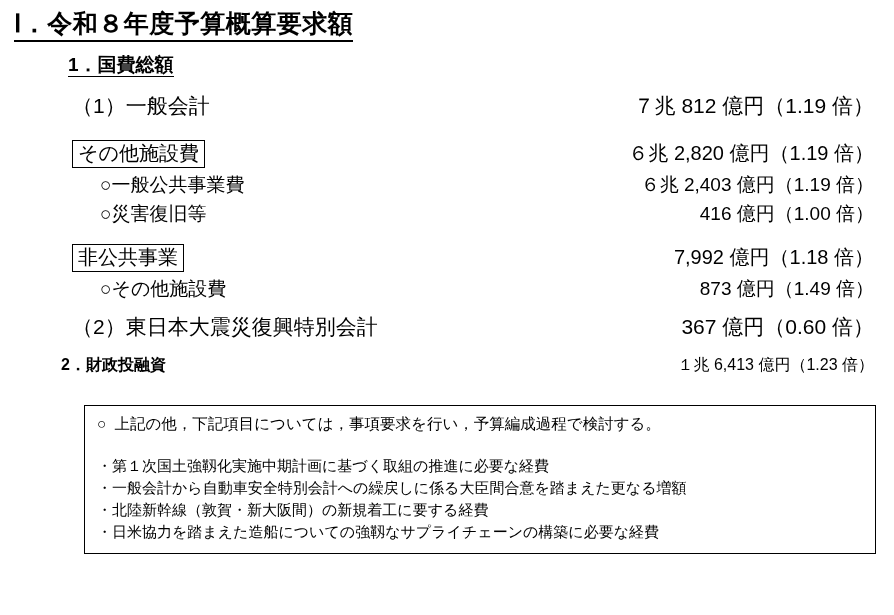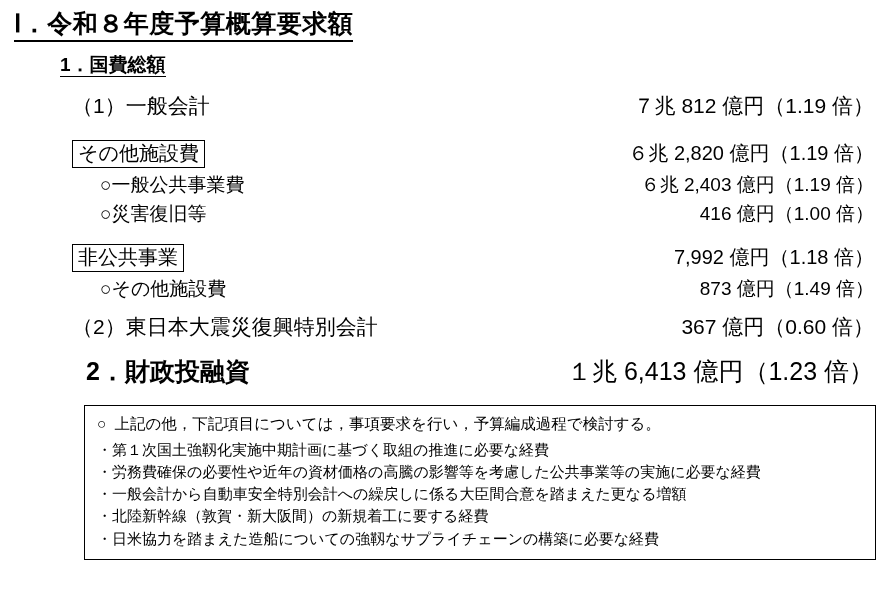--- a/index.html
+++ b/index.html
@@ -42,20 +42,21 @@
   
   .section-row {
     margin: 0 0 8px 46px;
   }
   .section-text {
     font-size: 19px;
     font-weight: bold;
     border-bottom: 1.5px solid #000;
     padding-bottom: 1px;
     white-space: nowrap;
+    margin-left: 8px;
   }
 
   
   .line {
     display: flex;
     align-items: baseline;
     justify-content: space-between;
     white-space: nowrap;
   }
   .lbl { white-space: nowrap; }
@@ -85,42 +86,42 @@
     font-size: 19px;
     height: 29px;
   }
   .row-l2 {               
     margin: 0 0 0 58px;
     padding-right: 6px;
     font-size: 21px;
     height: 36px;
   }
   .row-sec2 {             
-    margin: 0 0 0 72px;
-    padding-right: 6px;
-    font-size: 25px;
+    margin: 0 0 0 47px;
+    padding-right: 6px;
+    font-size: 16px;
     height: 36px;
   }
   .row-sec2 .lbl { font-weight: bold; }
 
   .sp-8  { height: 8px; }
   .sp-14 { height: 14px; }
   .sp-6  { height: 6px; }
 
   
   .notes {
     margin: 14px 14px 0 70px;
     border: 1.4px solid #000;
     padding: 8px 10px 9px 12px;
     box-sizing: border-box;
     width: 792px;
   }
   .note-first {
     font-size: 15.5px;
-    margin-bottom: 4px;
+    margin-bottom: 20px;
     white-space: nowrap;
   }
   .note-first .mark { margin-right: 8px; }
   .note-item {
     font-size: 15px;
     line-height: 1.42;
     margin-bottom: 1px;
   }
 </style>
 </head>
@@ -185,19 +186,18 @@
   <div class="line row-sec2">
     <span class="lbl">2．財政投融資</span>
     <span class="val">１兆 6,413 億円（1.23 倍）</span>
   </div>
 
   <div class="notes">
     <div class="note-first">
       <span class="mark">○</span><span>上記の他，下記項目については，事項要求を行い，予算編成過程で検討する。</span>
     </div>
     <div class="note-item">・第１次国土強靱化実施中期計画に基づく取組の推進に必要な経費</div>
-    <div class="note-item">・労務費確保の必要性や近年の資材価格の高騰の影響等を考慮した公共事業等の実施に必要な経費</div>
     <div class="note-item">・一般会計から自動車安全特別会計への繰戻しに係る大臣間合意を踏まえた更なる増額</div>
     <div class="note-item">・北陸新幹線（敦賀・新大阪間）の新規着工に要する経費</div>
     <div class="note-item">・日米協力を踏まえた造船についての強靱なサプライチェーンの構築に必要な経費</div>
   </div>
 
 </div>
 
 </body></html>

